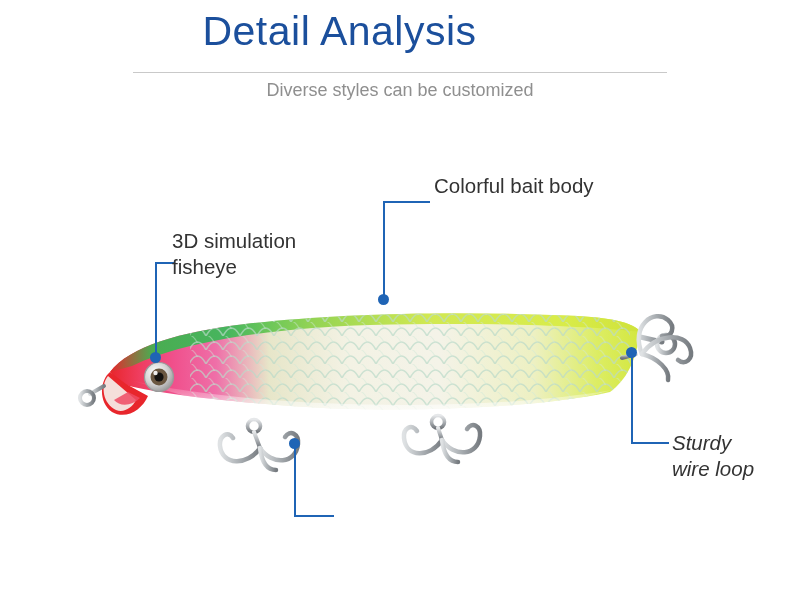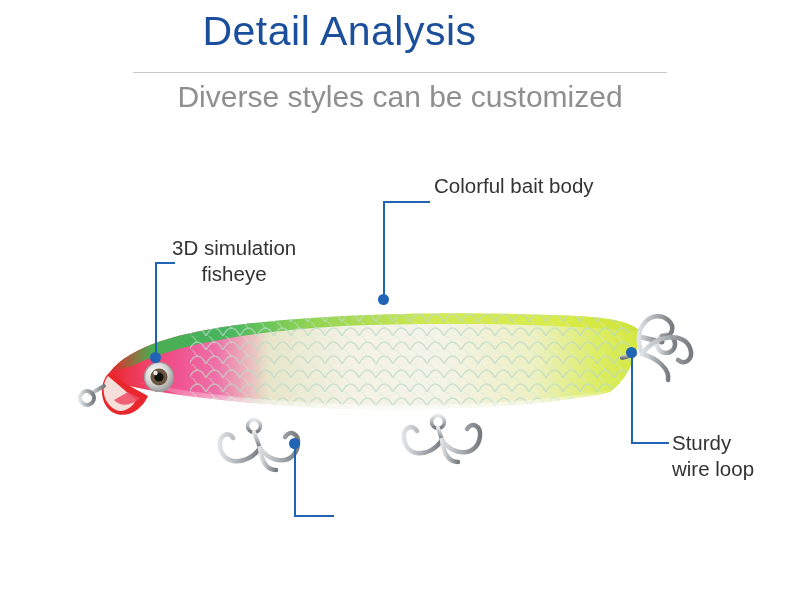--- a/index.html
+++ b/index.html
@@ -21,37 +21,37 @@
     color:#1b4f9c;
     letter-spacing:0.5px;
   }
   .rule{
     position:absolute;left:133px;top:72px;width:534px;height:1px;
     background:#c9c9c9;
   }
   .subtitle{
     position:absolute;left:0;top:80px;width:800px;
     text-align:center;
-    font-size:30px;
+    font-size:18px;
     font-weight:400;
     color:#8f8f8f;
   }
 
   
   .label{
     position:absolute;
     font-size:20.5px;
     color:#333333;
     line-height:26px;
     white-space:pre-line;
   }
   .lbl-body{left:434px;top:173px;}
-  .lbl-eye{left:172px;top:235px;text-align:center;}
+  .lbl-eye{left:172px;top:228px;text-align:left;}
   .lbl-hook{left:337px;top:504px;}
-  .lbl-loop{left:672px;top:430px;text-align:left;}
+  .lbl-loop{left:672px;top:430px;text-align:left;font-style:italic;}
 
   
   .leader{position:absolute;background:#1f64b5;}
   .dot{
     position:absolute;width:11px;height:11px;border-radius:50%;
     background:#1f64b5;
   }
 
   
   #lure{position:absolute;left:70px;top:280px;}

